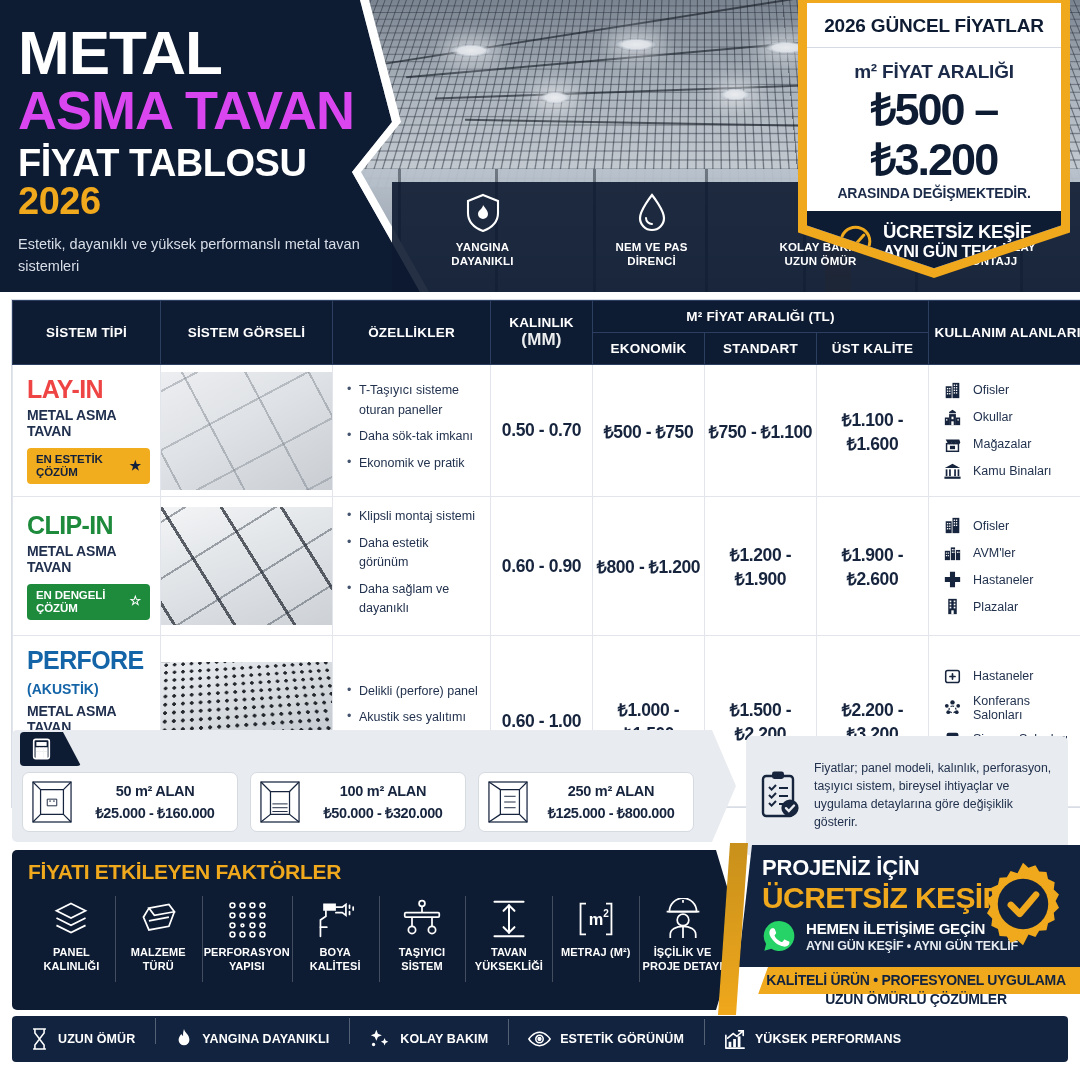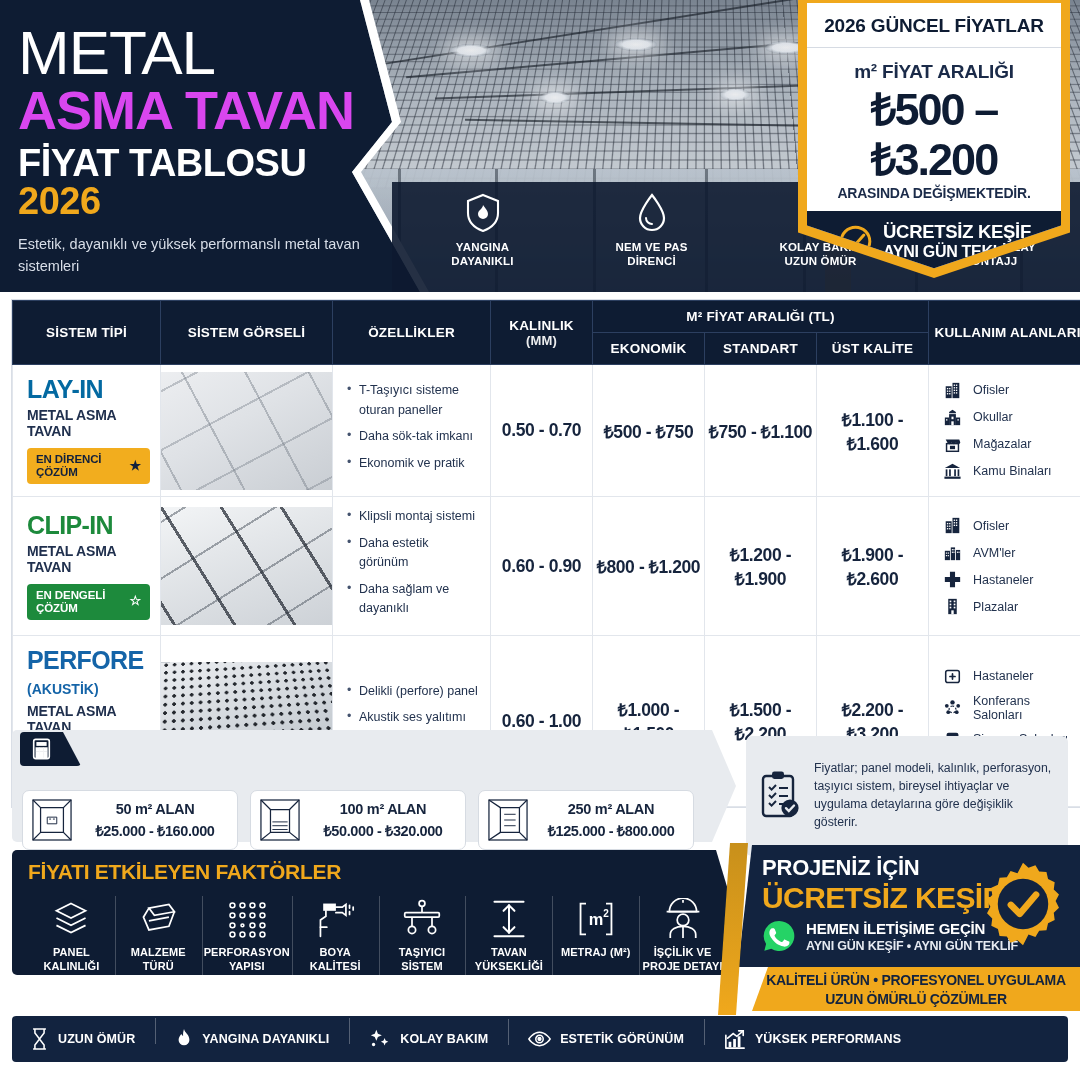--- a/index.html
+++ b/index.html
@@ -56,21 +56,21 @@
     clip-path: polygon(0 0, 360px 0, 392px 122px, 352px 172px, 420px 292px, 0 292px);
   }
   .wedge-stroke {
     position:absolute; left:0; top:0; width:430px; height:292px;
     clip-path: polygon(360px 0, 369px 0, 401px 122px, 361px 172px, 429px 292px, 420px 292px, 352px 172px, 392px 122px);
     background:#ffffff;
   }
 
   .title-block { position:absolute; left:18px; top:24px; width:360px; }
   .t-metal {
-    font-size:62px; font-weight:400; line-height:.92; letter-spacing:-1px;
+    font-size:62px; font-weight:700; line-height:.92; letter-spacing:-1px;
     color:#ffffff; text-transform:uppercase;
   }
   .t-asma {
     font-size:54px; font-weight:800; line-height:.96; letter-spacing:-1px;
     color:#d946ef; text-transform:uppercase; margin-top:4px;
   }
   .t-fiyat {
     font-size:38px; font-weight:800; line-height:1; letter-spacing:-.5px;
     color:#ffffff; text-transform:uppercase; margin-top:7px;
   }
@@ -120,21 +120,21 @@
 
   
   .tablewrap { position:absolute; left:12px; top:300px; width:1056px; }
   table.pt { width:100%; border-collapse:collapse; table-layout:fixed; background:#fff;
              box-shadow:0 0 0 1px #d9dee6; }
   table.pt thead th {
     background:#0e1c33; color:#fff; font-size:13.5px; font-weight:700;
     letter-spacing:.2px; padding:8px 4px; text-align:center; border:1px solid #2c3f60;
     text-transform:uppercase;
   }
-  table.pt thead th .mm { display:block; font-size:13px; font-weight:600; opacity:.92; }
+  table.pt thead th .mm { display:block; font-size:17px; font-weight:600; opacity:.92; }
   table.pt td { border:1px solid #e2e6ec; vertical-align:middle; }
 
   .c-sys   { width:148px; }
   .c-img   { width:172px; }
   .c-feat  { width:158px; }
   .c-kal   { width:102px; }
   .c-pr    { width:112px; }
   .c-use   { width:158px; }
 
   .sysbox { padding:12px 10px 12px 14px; }
@@ -197,39 +197,39 @@
     position:absolute; left:0; top:0; width:724px; height:112px;
     background:#e8ebef; border-radius:5px;
     clip-path: polygon(0 0, 700px 0, 724px 56px, 700px 112px, 0 112px);
   }
   .costtitle {
     position:absolute; left:8px; top:2px; height:34px; background:#0e1c33;
     display:flex; align-items:center; gap:9px; padding:0 30px 0 12px; border-radius:4px;
     clip-path: polygon(0 0, calc(100% - 18px) 0, 100% 100%, 0 100%);
   }
   .costtitle .ct { color:#f0a81c; font-size:17px; font-weight:800; letter-spacing:-.2px; }
-  .costcards { position:absolute; left:10px; top:60px; display:flex; gap:12px;align-items:flex-end; }
+  .costcards { position:absolute; left:10px; top:42px; display:flex; gap:12px;align-items:flex-end; }
   .ccard {
     width:216px; height:60px; background:#fff; border:1px solid #d6dbe2; border-radius:7px;
     display:flex; align-items:center; gap:9px; padding:0 8px 0 9px;
   }
   .ccard .cctxt { flex:1; text-align:center; }
   .ccard .ccl1 { font-size:14.5px; font-weight:800; color:#16243d; letter-spacing:-.3px; }
   .ccard .ccl2 { font-size:14.5px; font-weight:800; color:#16243d; margin-top:3px; letter-spacing:-.4px; }
 
   .costright {
     position:absolute; left:734px; top:6px; width:322px; height:120px;
     background:#e8ebef; border-radius:6px; display:flex; align-items:center; gap:10px;
     padding:8px 10px 8px 12px;
   }
   .costright p { font-size:12.3px; line-height:1.46; color:#22324e; }
 
   
   .factors {
-    position:absolute; left:12px; top:850px; width:728px; height:125px;
+    position:absolute; left:12px; top:850px; width:728px; height:160px;
     background:#0e1c33; border-radius:5px;
     clip-path: polygon(0 0, 704px 0, 728px 80px, 704px 160px, 0 160px);
     padding:10px 14px 0 16px;
   }
   .factors h3 { color:#f0a81c; font-size:21px; font-weight:800; letter-spacing:-.3px; }
   .frow { display:flex; align-items:flex-start; margin-top:8px; }
   .fitem {
     flex:1; text-align:center; color:#fff; padding:0 2px; position:relative;
   }
   .fitem + .fitem:before {
@@ -251,21 +251,21 @@
     background:linear-gradient(180deg,#c8901b,#f0a81c);
     clip-path: polygon(12px 0, 30px 0, 18px 172px, 0 172px);
   }
   .cta-l1 { position:absolute; left:44px; top:10px; color:#fff; font-size:22px; font-weight:800; letter-spacing:-.2px; }
   .cta-l2 { position:absolute; left:44px; top:36px; color:#f0a81c; font-size:30px; font-weight:800; letter-spacing:-.6px; }
   .cta-wa { position:absolute; left:44px; top:74px; display:flex; align-items:center; gap:10px; }
   .cta-wa .wtxt1 { color:#fff; font-size:15px; font-weight:800; letter-spacing:-.2px; }
   .cta-wa .wtxt2 { color:#e6eaf1; font-size:12.5px; font-weight:700; letter-spacing:-.2px; margin-top:2px; }
   .cta-seal { position:absolute; right:14px; top:16px; width:86px; height:86px; }
   .cta-gold {
-    position:absolute; left:34px; top:122px; width:328px; height:44px; background:#f0a81c;
+    position:absolute; left:34px; top:122px; width:328px; height:27px; background:#f0a81c;
     clip-path: polygon(16px 0, 328px 0, 328px 44px, 0 44px);
     text-align:center; padding-top:4px;
   }
   .cta-gold div { color:#12233f; font-size:14px; font-weight:800; line-height:1.38; letter-spacing:-.3px; }
 
   
   .footer {
     position:absolute; left:12px; top:1016px; width:1056px; height:46px;
     background:#12233f; border-radius:4px; display:flex; align-items:center; padding-left:18px;
   }
@@ -414,26 +414,26 @@
           <th>EKONOMİK</th>
           <th>STANDART</th>
           <th>ÜST KALİTE</th>
         </tr>
       </thead>
       <tbody>
 
         <tr>
           <td>
             <div class="sysbox">
-              <div class="sysname" style="color:#0369a1">
+              <div class="sysname" style="color:#ef4444">
                 <span>LAY-IN</span>
               </div>
               <div class="syssub">METAL ASMA TAVAN</div>
               <div class="badge" style="background:#f2ad1e;color:#12203c">
-                <span>EN DİRENCİ ÇÖZÜM</span>
+                <span>EN ESTETİK ÇÖZÜM</span>
                 <span class="star">★</span>
               </div>
             </div>
           </td>
           <td class="cellimg">
             <div class="imgpane">
                 <div class="tile-a"></div>
               </div>
           </td>
           <td>

